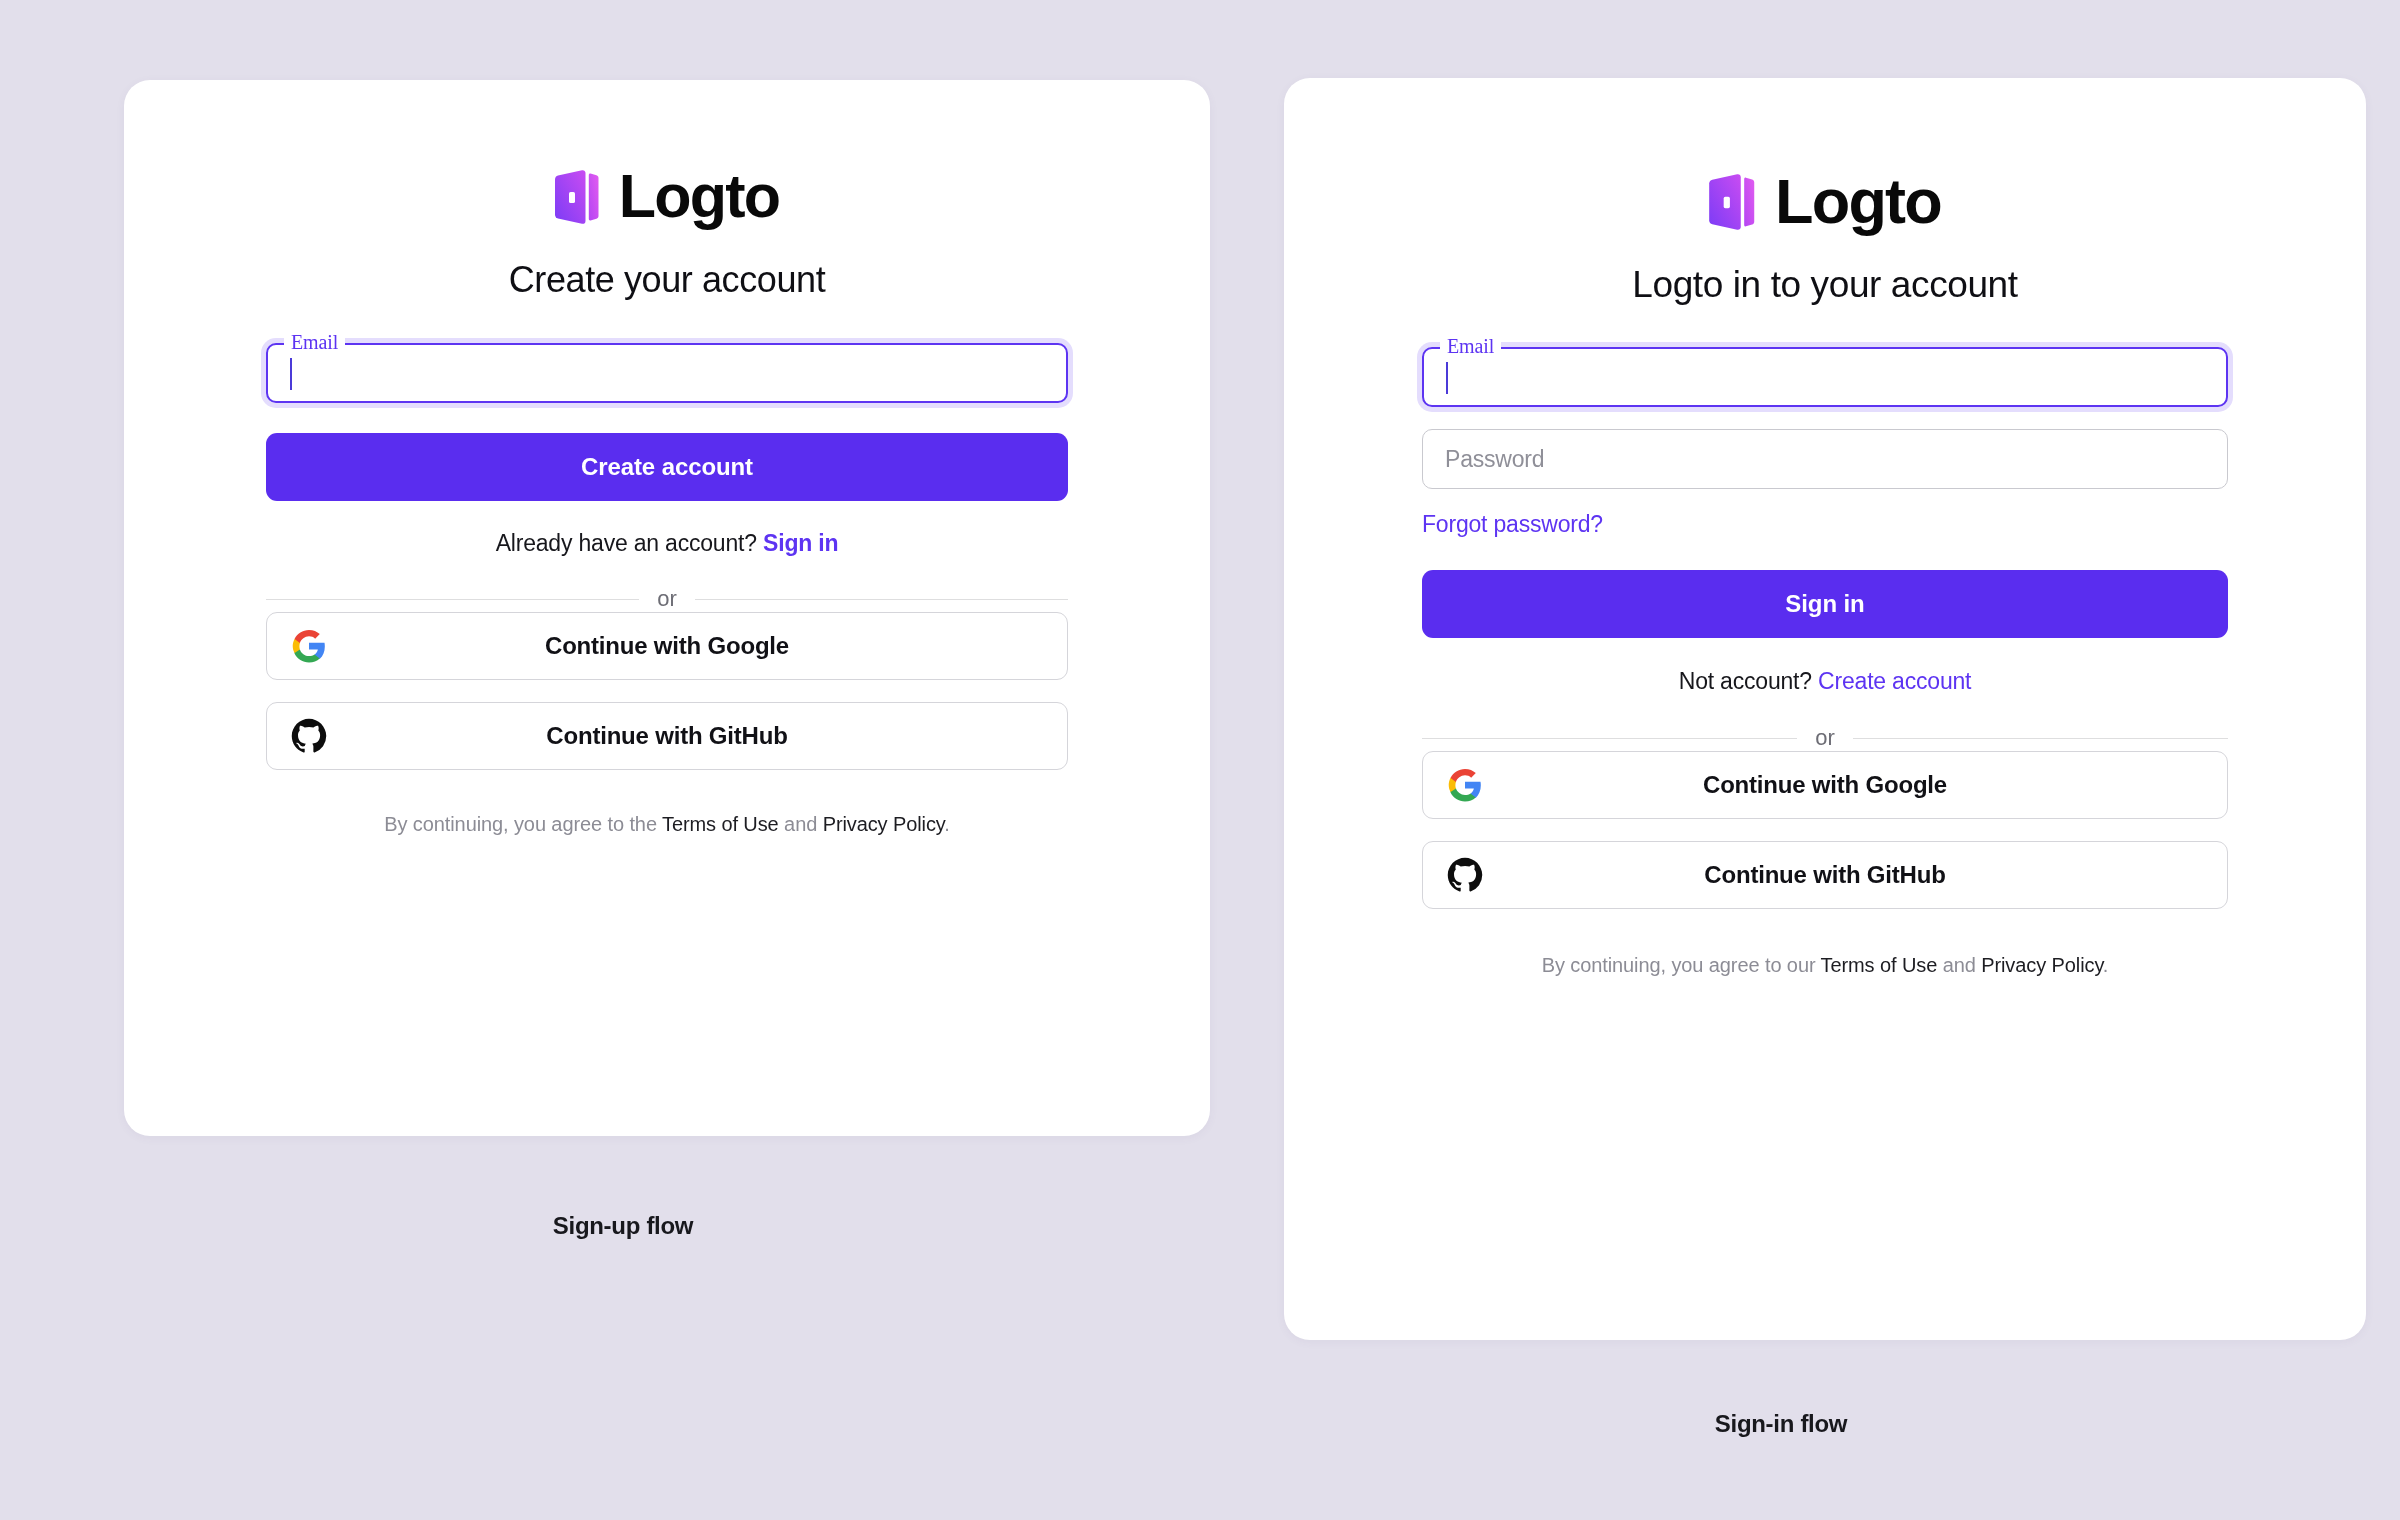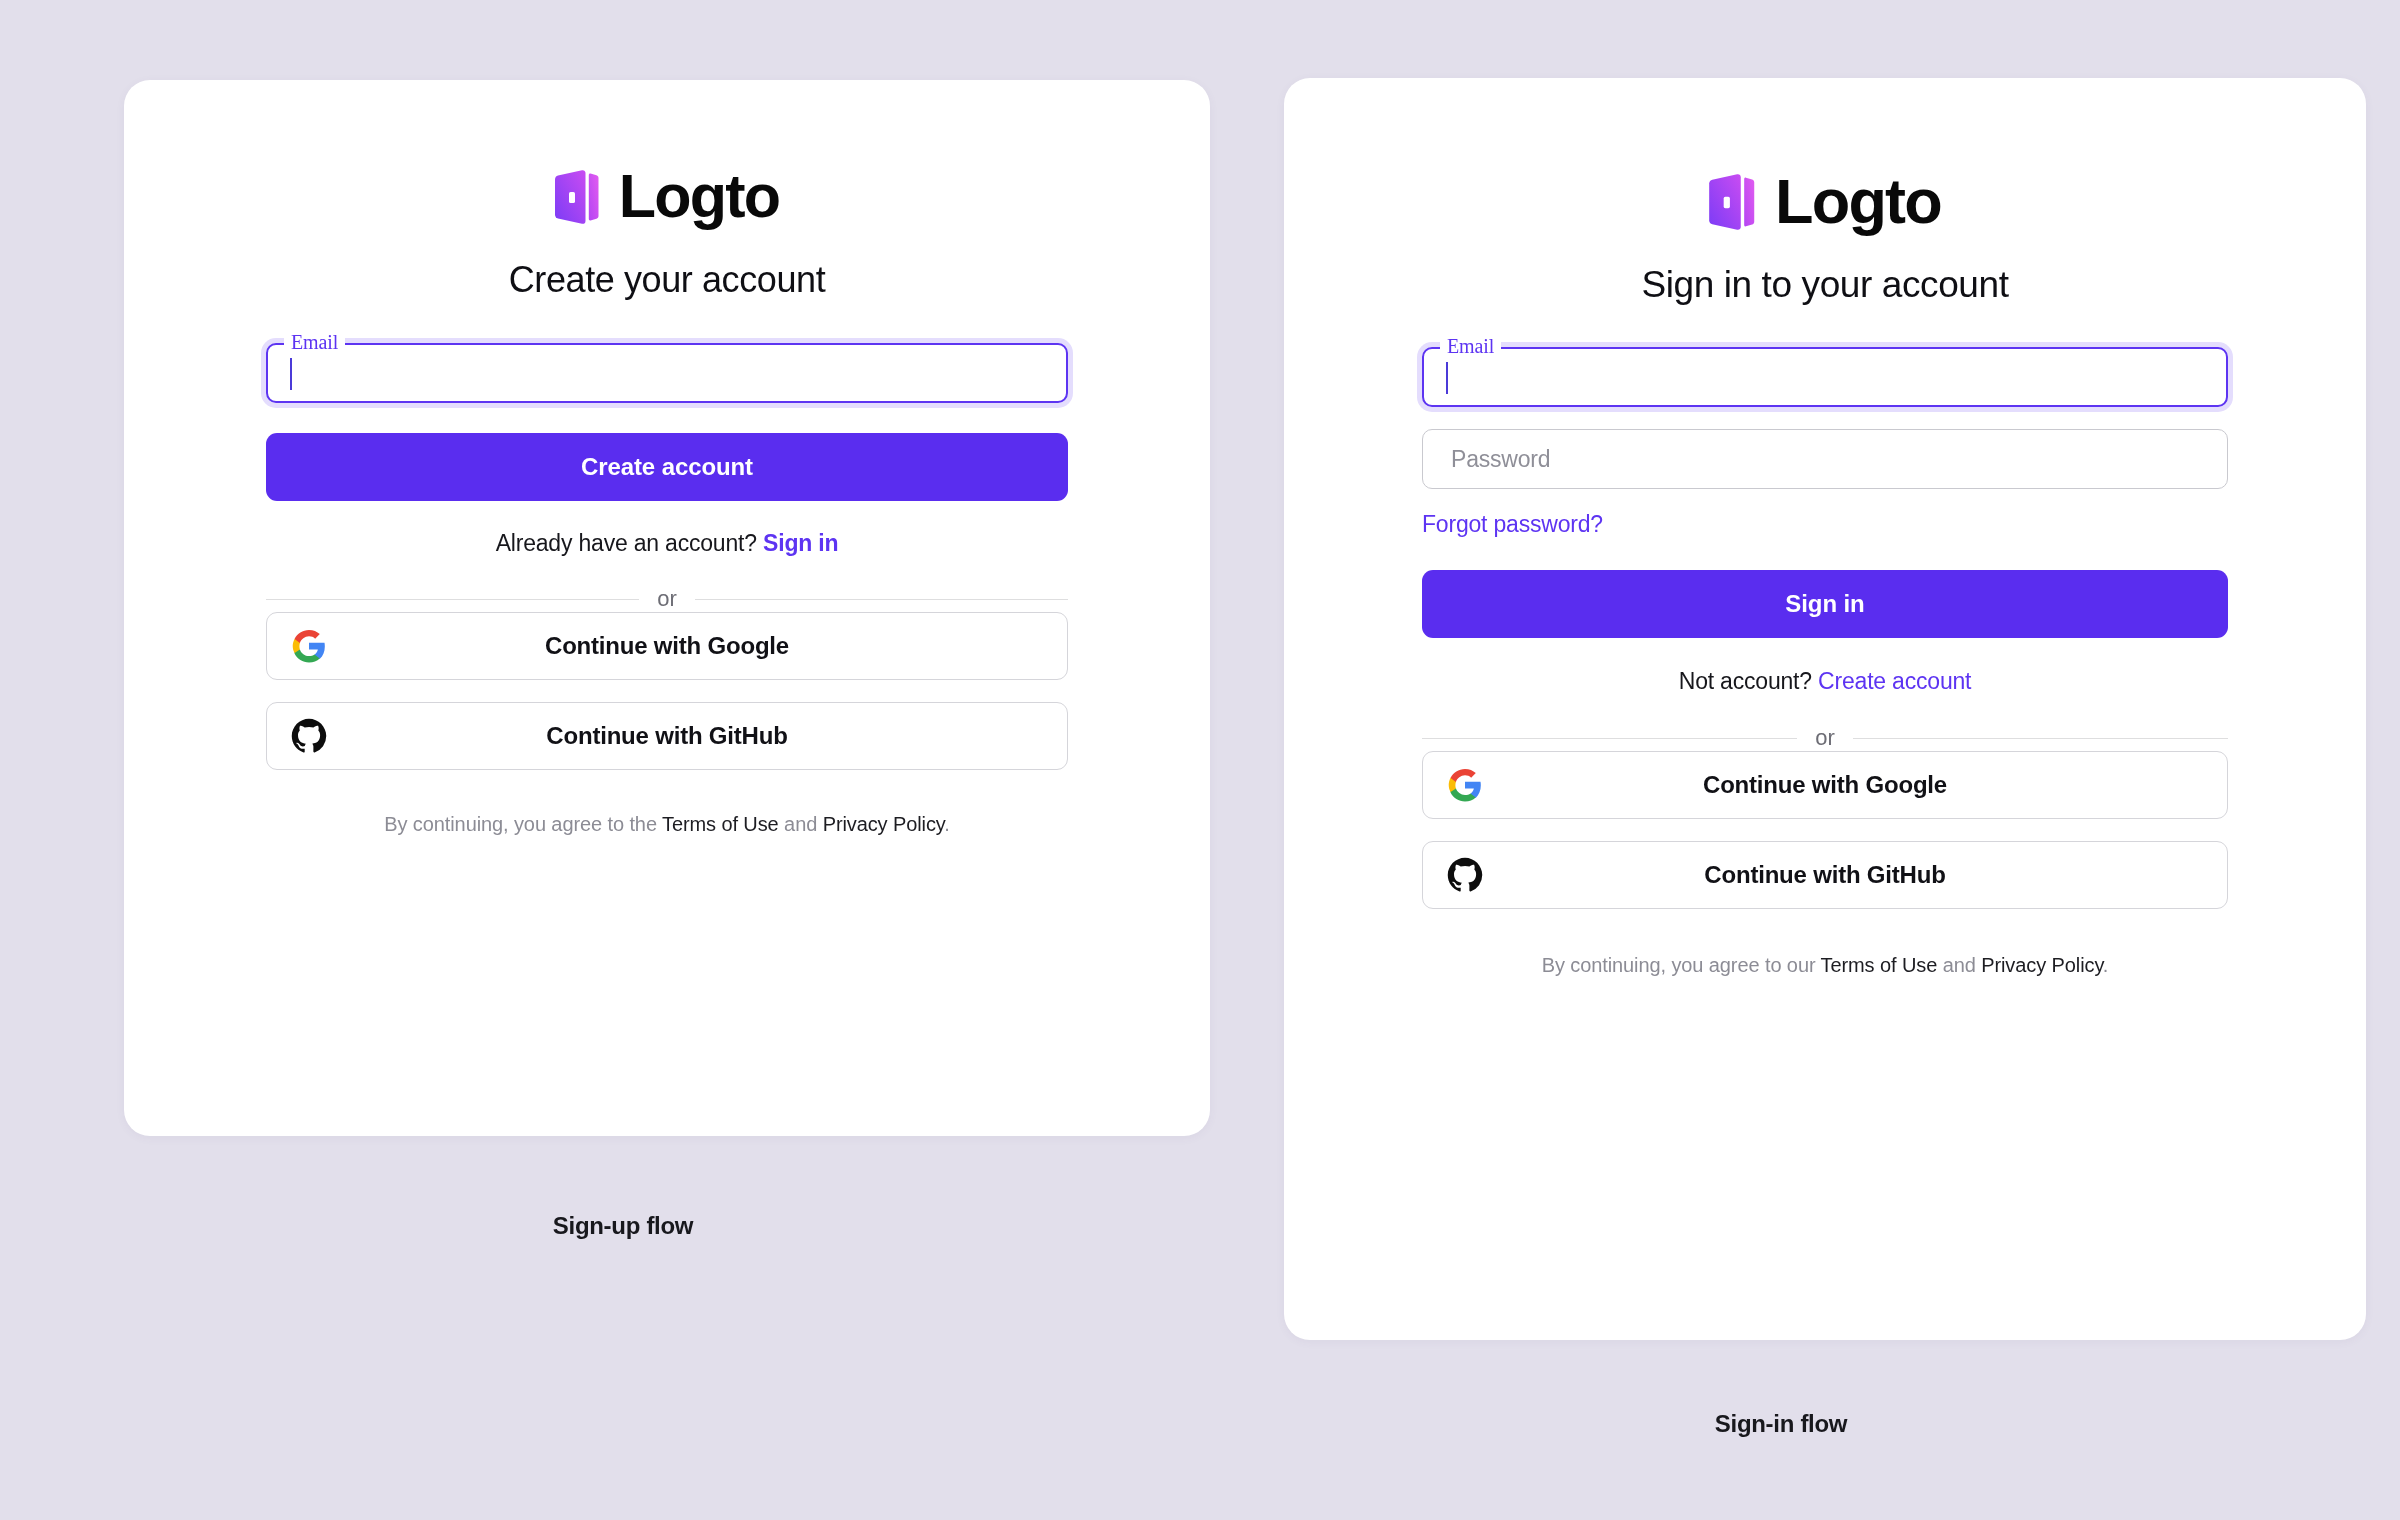--- a/index.html
+++ b/index.html
@@ -124,21 +124,21 @@
 
   
   .field-plain {
     width: 100%;
     height: 60px;
     border: 1.5px solid #c9c9cf;
     border-radius: 10px;
     background: #fff;
     display: flex;
     align-items: center;
-    padding: 0 28px;
+    padding: 0 22px;
   }
   .field-plain .placeholder {
     font-size: 23px;
     color: #8f8f98;
     letter-spacing: -0.2px;
   }
   .card--signin .field-plain { margin-top: 22px; }
 
   
   .forgot {
@@ -358,21 +358,21 @@
             <stop offset="100%" stop-color="#e25cf0"></stop>
           </linearGradient>
         </defs>
         <path d="M3 6.5 L27 1.2 C29 0.8 30.5 2.1 30.5 4.1 L30.5 51.9 C30.5 53.9 29 55.2 27 54.8 L3 49.5 C1.3 49.1 0 47.6 0 45.8 L0 10.2 C0 8.4 1.3 6.9 3 6.5 Z" fill="url(#rg1)"></path>
         <path d="M35.5 4.5 L41.5 6.2 C42.7 6.6 43.5 7.7 43.5 9 L43.5 47 C43.5 48.3 42.7 49.4 41.5 49.8 L35.5 51.5 C34.6 51.8 33.8 51.1 33.8 50.1 L33.8 5.9 C33.8 4.9 34.6 4.2 35.5 4.5 Z" fill="url(#rg3)"></path>
         <rect x="14" y="23" width="6" height="11" rx="1.6" fill="#ffffff"></rect>
       </svg>
       <span class="logo-word">Logto</span>
     </div>
 
-    <h1 class="heading">Sign in to your account</h1>
+    <h1 class="heading">Logto in to your account</h1>
 
     <div class="field-wrap">
       <div class="field-focus">
         <span class="notch-label">Email</span>
         <span class="caret"></span>
       </div>
     </div>
 
     <div class="field-plain">
       <span class="placeholder">Password</span>

